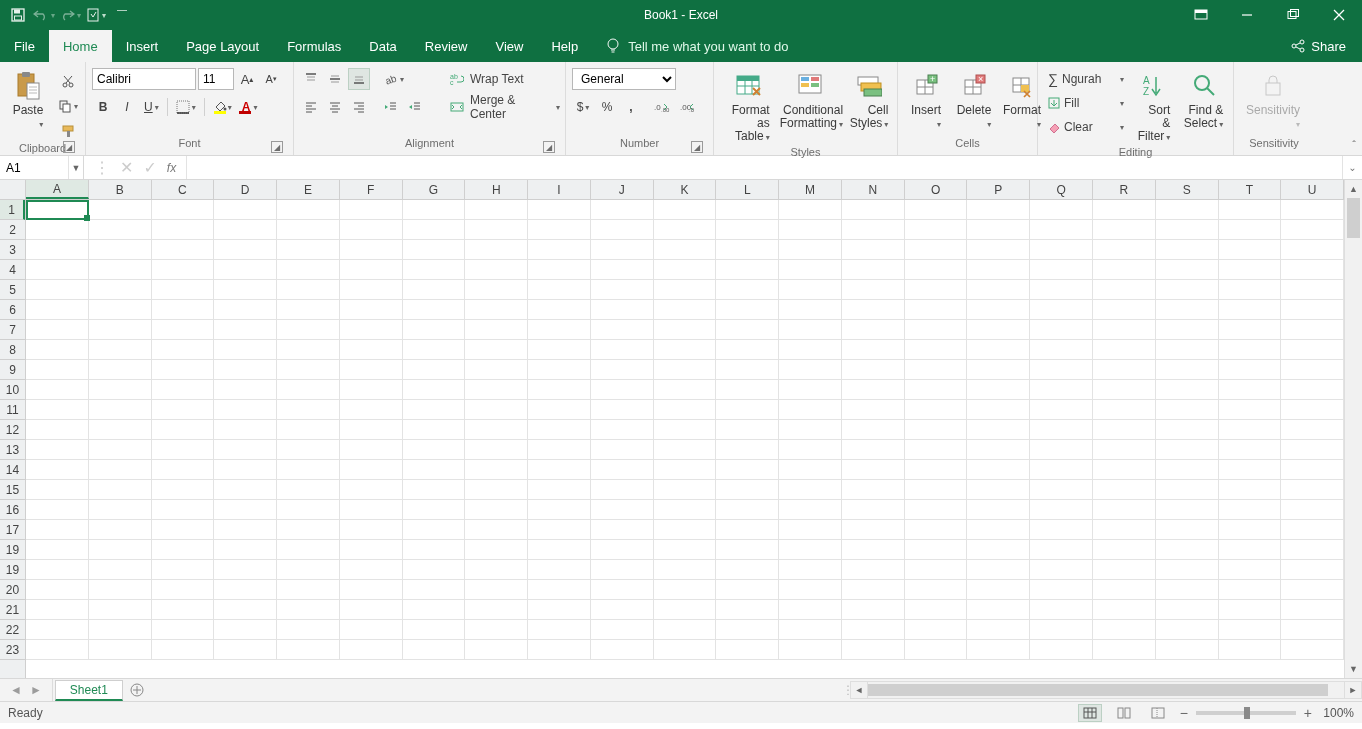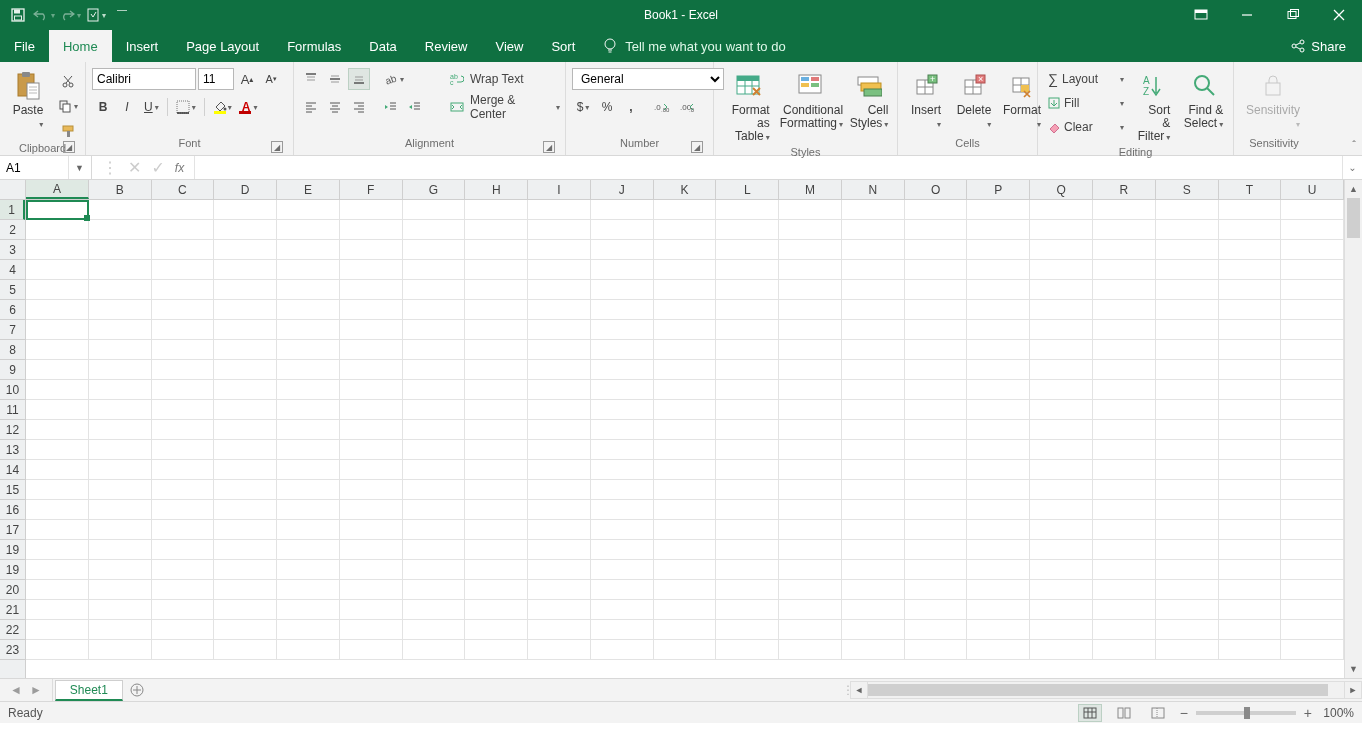--- a/index.html
+++ b/index.html
@@ -28,21 +28,21 @@
 .rbtn{height:22px;min-width:22px;display:flex;align-items:center;justify-content:center;font-size:12px;color:#444;padding:0 3px;border:1px solid transparent}
 .bigbtn{display:flex;flex-direction:column;align-items:center;justify-content:flex-start;padding:2px 6px;font-size:12px;color:#3a3a3a;gap:2px;min-width:44px}
 .bigbtn .ic{height:32px;display:flex;align-items:center;justify-content:center}
 .bigbtn .lab{text-align:right;line-height:13px;font-size:12px}
 .dd{font-size:8px;color:#666;margin-left:2px}
 select,input.combo{height:22px;border:1px solid #b7b7b7;background:#fff;font-size:12px;padding:0 4px}
 .fontname{width:104px}
 .fontsize{width:36px}
 .collapse{position:absolute;right:6px;bottom:4px;color:#666;font-size:11px}
 .namebox-row{height:24px;border-bottom:1px solid #d8d8d8;display:flex;align-items:stretch;background:#fff}
-.namebox{width:92px;border-right:1px solid #d8d8d8;display:flex;align-items:flex-end}
+.namebox{width:84px;border-right:1px solid #d8d8d8;display:flex;align-items:flex-end}
 .namebox input{border:none;width:68px;height:22px;font-size:12px;padding-left:6px;outline:none}
 .namebox .nbdd{width:22px;text-align:center;color:#666;font-size:9px;border-left:1px solid #e3e3e3;height:100%;display:flex;align-items:center;justify-content:center}
 .fx-controls{display:flex;align-items:center;gap:10px;padding:0 10px;color:#b6b6b6;border-right:1px solid #e3e3e3}
 .fx-controls .fx{font-style:italic;color:#7a7a7a;font-size:12px}
 .formula-input{flex:1}
 .formula-input input{width:100%;height:22px;border:none;outline:none;font-size:12px;padding-left:6px}
 .fbar-expand{width:20px;display:flex;align-items:center;justify-content:center;color:#777;border-left:1px solid #e3e3e3;font-size:10px}
 .grid-wrap{position:relative;height:498px;display:flex}
 .corner{width:26px;height:20px;background:#eef0f1;border-right:1px solid #cfcfcf;border-bottom:1px solid #cfcfcf;position:absolute;left:0;top:0;z-index:3}
 .colhdrs{position:absolute;left:26px;top:0;right:18px;height:20px;display:flex;z-index:2;background:#eef0f1;border-bottom:1px solid #cfcfcf}
@@ -144,21 +144,21 @@
 
 <div class="menubar">
   <div class="mtab">File</div>
   <div class="mtab active">Home</div>
   <div class="mtab">Insert</div>
   <div class="mtab">Page Layout</div>
   <div class="mtab">Formulas</div>
   <div class="mtab">Data</div>
   <div class="mtab">Review</div>
   <div class="mtab">View</div>
-  <div class="mtab">Sort</div>
+  <div class="mtab">Help</div>
   <div class="tellme">
     <span>
         <svg width="14" height="16" viewBox="0 0 14 16">
           <circle cx="7" cy="6" r="5" fill="none" stroke="#fff"></circle>
           <line x1="5" y1="12" x2="9" y2="12" stroke="#fff"></line>
           <line x1="5.5" y1="14" x2="8.5" y2="14" stroke="#fff"></line>
         </svg>
       </span>
     <span>Tell me what you want to do</span>
   </div>
@@ -375,21 +375,21 @@
             <span>Merge &amp; Center</span>
             <span class="dd" style="margin-left:auto">▾</span>
           </div>
       </div>
     </div>
     <div class="glabel"><span>Alignment</span><span class="dlaunch">◢</span></div>
   </div>
 
   <div class="group" style="width:148px">
     <div class="gbody vstack" style="gap:6px;width:100%">
-      <select class="combo" style="width:152px"><option>General</option></select>
+      <select class="combo" style="width:104px"><option>General</option></select>
       <div class="hstack">
         <div class="rbtn">$<span class="dd">▾</span></div>
         <div class="rbtn">%</div>
         <div class="rbtn">
             <b>,</b>
           </div>
         <div style="width:4px"></div>
         <div class="rbtn">
             <svg width="16" height="12">
               <text x="0" y="9" font-size="8" fill="#555">.0</text>
@@ -490,21 +490,21 @@
       </div>
     </div>
     <div class="glabel"><span>Cells</span></div>
   </div>
 
   <div class="group" style="width:196px">
     <div class="gbody">
       <div class="vstack" style="gap:2px">
         <div class="rbtn" style="justify-content:flex-start;gap:4px;width:84px">
             <span style="font-size:14px">∑</span>
-            <span>Layout</span>
+            <span>Ngurah</span>
             <span class="dd" style="margin-left:auto">▾</span>
           </div>
         <div class="rbtn" style="justify-content:flex-start;gap:4px;width:84px">
             <span>
               <svg width="12" height="12">
                 <rect x="1" y="1" width="10" height="10" fill="none" stroke="#4a7"></rect>
                 <path d="M6 3 L6 8 M3 6 L6 9 L9 6" fill="none" stroke="#4a7"></path>
               </svg>
             </span>
             <span>Fill</span>

